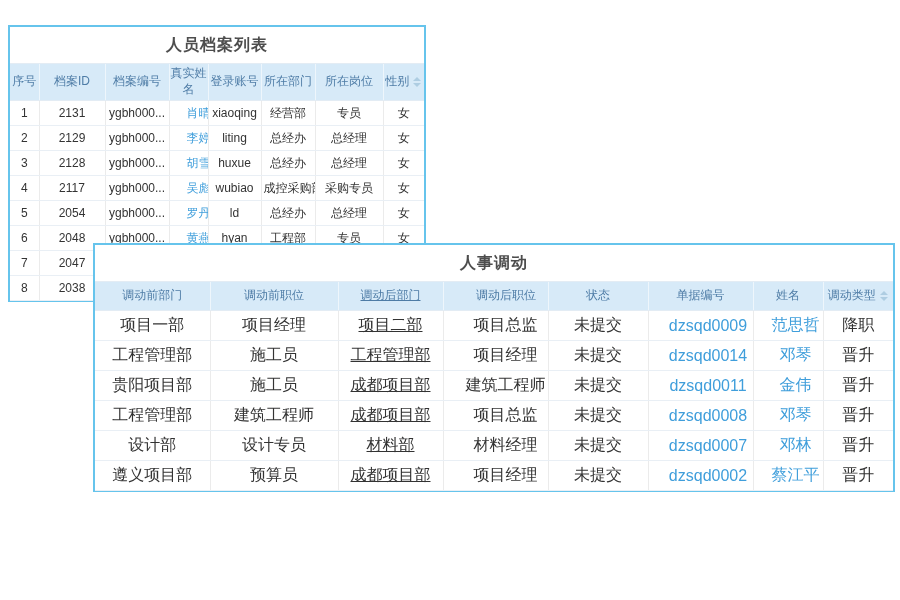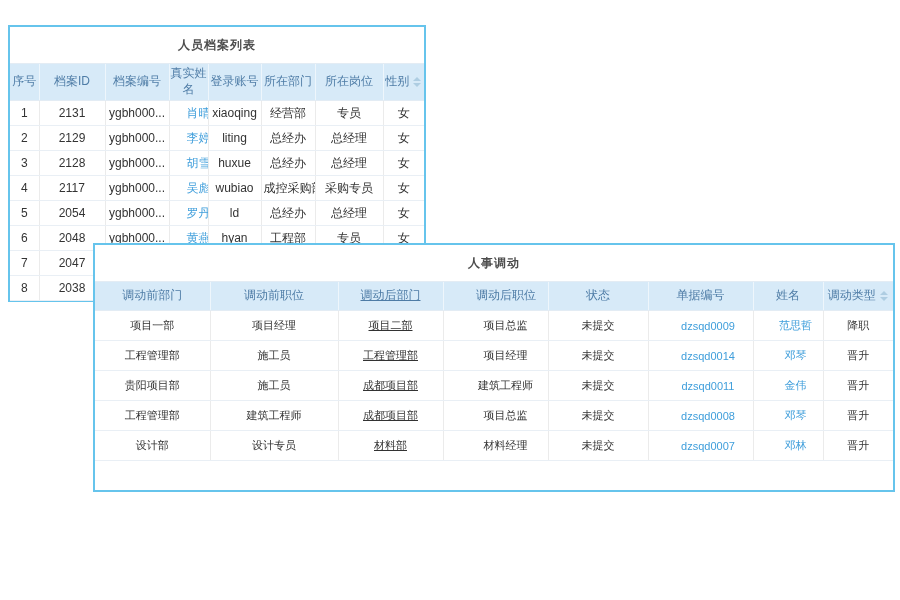--- a/index.html
+++ b/index.html
@@ -17,21 +17,21 @@
     background: #ffffff;
     border: 2px solid #66c4ec;
   }
   #card1 { left: 8px;  top: 25px;  width: 418px; height: 277px; z-index: 1; }
   #card2 { left: 93px; top: 243px; width: 802px; height: 249px; z-index: 2; }
   .card-title {
     height: 36px;
     display: flex;
     align-items: center;
     justify-content: center;
-    font-size: 12px;
+    font-size: 16px;
     font-weight: bold;
     color: #4d4d4d;
     letter-spacing: 1px;
   }
   table {
     border-collapse: collapse;
     table-layout: fixed;
     width: 100%;
   }
   thead th {
@@ -67,21 +67,21 @@
   #card1 th:nth-child(1), #card1 td:nth-child(1) { width: 29px; }
   #card1 th:nth-child(2), #card1 td:nth-child(2) { width: 66px; margin-left: 38px; }
   #card1 th:nth-child(3), #card1 td:nth-child(3) { width: 64px; }
   #card1 th:nth-child(4), #card1 td:nth-child(4) { width: 39px; }
   #card1 th:nth-child(5), #card1 td:nth-child(5) { width: 53px; }
   #card1 th:nth-child(6), #card1 td:nth-child(6) { width: 54px; }
   #card1 th:nth-child(7), #card1 td:nth-child(7) { width: 68px; }
   #card1 th:nth-child(8), #card1 td:nth-child(8) { width: 41px; font-family: Liberation Serif, serif; }
   
   #card2 thead th { height: 29px; font-size: 12px; }
-  #card2 tbody td { height: 30px; font-size: 11px; text-align: center; }
+  #card2 tbody td { height: 30px; font-size: 16px; text-align: center; }
   #card2 th:nth-child(1), #card2 td:nth-child(1) { width: 115px; }
   #card2 th:nth-child(2), #card2 td:nth-child(2) { width: 128px; }
   #card2 th:nth-child(3), #card2 td:nth-child(3) { width: 105px; text-decoration: underline; }
   #card2 th:nth-child(4), #card2 td:nth-child(4) { width: 105px; padding-left: 22px; }
   #card2 th:nth-child(5), #card2 td:nth-child(5) { width: 100px; }
   #card2 th:nth-child(6), #card2 td:nth-child(6) { width: 105px; }
   #card2 th:nth-child(7), #card2 td:nth-child(7) { width: 70px; }
   #card2 th:nth-child(8), #card2 td:nth-child(8) { width: 70px; margin-top: 8px; }
   
   .sort-icon {
@@ -267,17 +267,27 @@
           <tr>
             <td>设计部</td>
             <td>设计专员</td>
             <td>材料部</td>
             <td>材料经理</td>
             <td>未提交</td>
             <td class="link">dzsqd0007</td>
             <td class="link">邓林</td>
             <td>晋升</td>
           </tr>
+          <tr>
+            <td>遵义项目部</td>
+            <td>预算员</td>
+            <td>成都项目部</td>
+            <td>项目经理</td>
+            <td>未提交</td>
+            <td class="link">dzsqd0002</td>
+            <td class="link">蔡江平</td>
+            <td>晋升</td>
+          </tr>
         </tbody>
     </table>
   </div>
 
 </div>
 
 </body></html>

